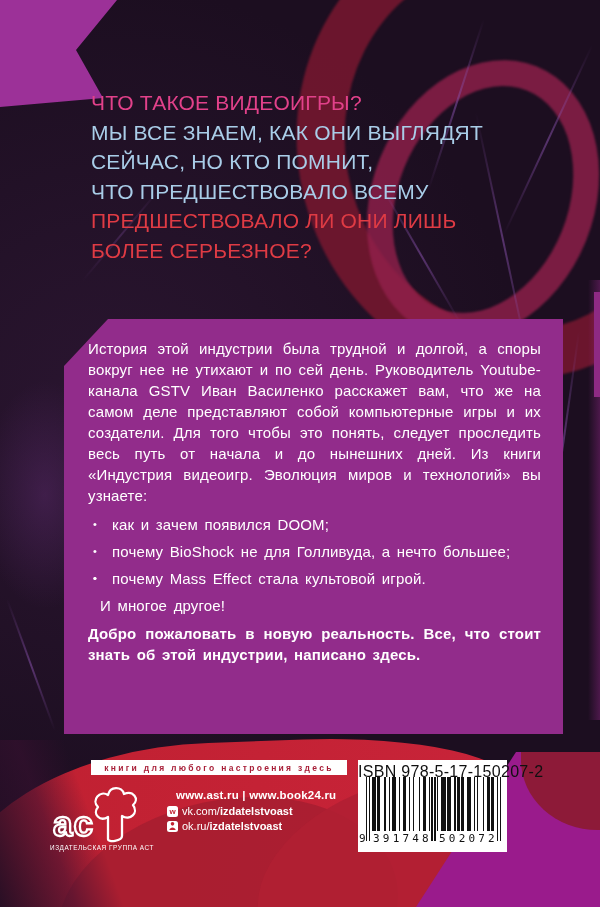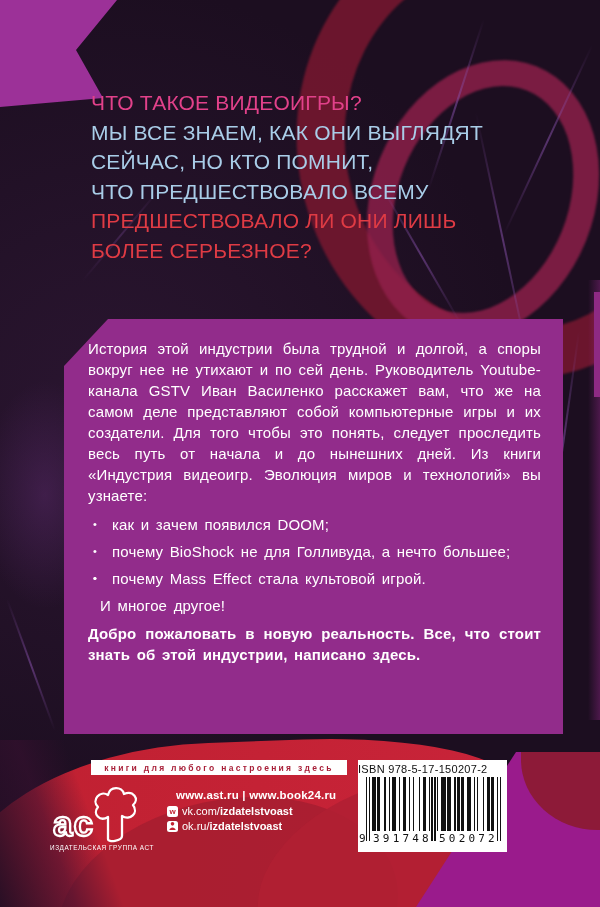--- a/index.html
+++ b/index.html
@@ -68,21 +68,21 @@
          color:var(--white);white-space:nowrap;}
   .links{position:absolute;left:167px;top:789px;color:var(--white);}
   .sites{font-weight:bold;font-size:11.5px;margin:0 0 4px 9px;letter-spacing:.2px;}
   .link-row{display:flex;align-items:center;margin-top:3px;font-size:11px;height:12px;}
   .s-icon{width:11px;height:11px;border-radius:2.5px;background:var(--white);color:#c22232;
          display:flex;align-items:center;justify-content:center;font-size:8px;font-weight:bold;
          margin-right:4px;flex:0 0 auto;}
   .link-row b{font-weight:bold;}
   
   .barcode-box{position:absolute;left:358px;top:760px;width:149px;height:92px;background:var(--white);}
-  .isbn{font-size:11px;color:#101010;margin-top:3px;letter-spacing:.3px;white-space:nowrap;}
+  .isbn{font-size:16px;color:#101010;margin-top:3px;letter-spacing:.3px;white-space:nowrap;}
   .bars{position:absolute;left:8px;top:17px;width:135px;height:66px;}
   .bar{position:absolute;top:0;height:54px;background:#111;}
   .bar.tall{height:64px;}
   .digits{position:absolute;left:8px;top:72px;width:139px;height:14px;color:#111;
          font-family:"DejaVu Sans Mono",monospace;font-size:11px;}
   .digits span{position:absolute;top:0;}
   .d-first{left:-7px;}
   .d-left{left:7px;letter-spacing:3.2px;}
   .d-right{left:73px;letter-spacing:3.2px;}
 </style>

